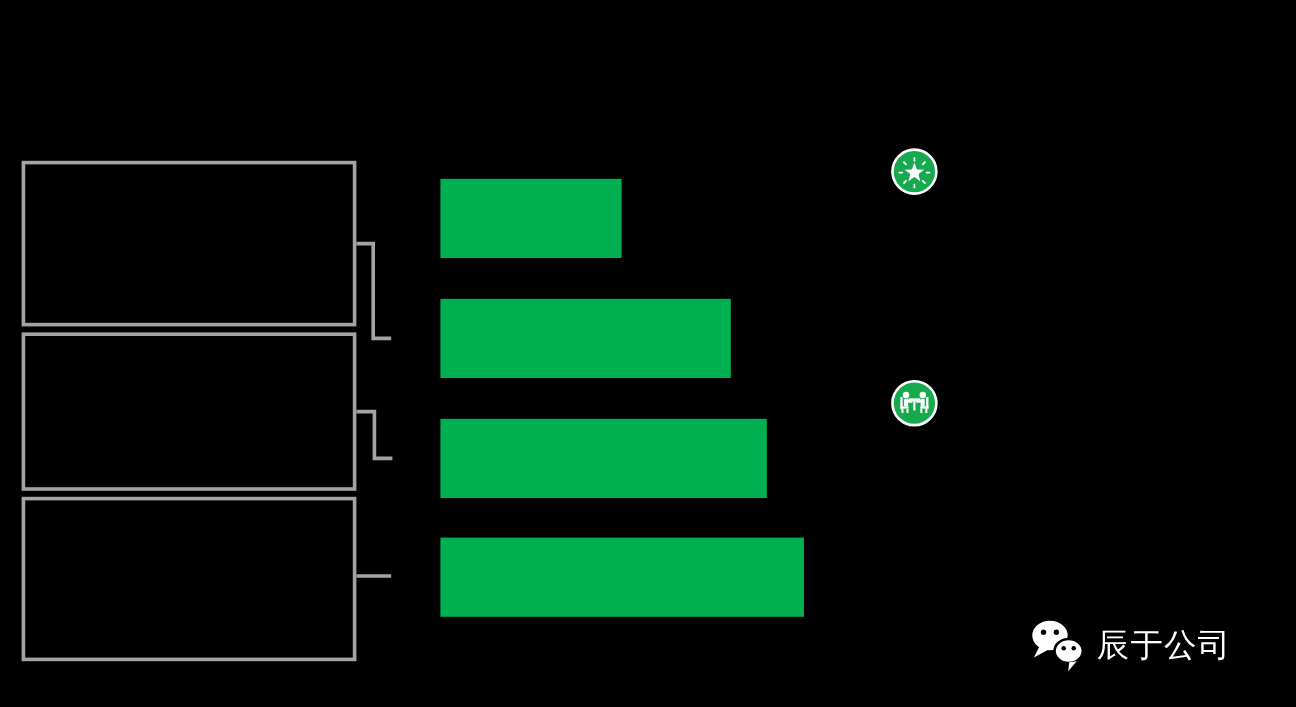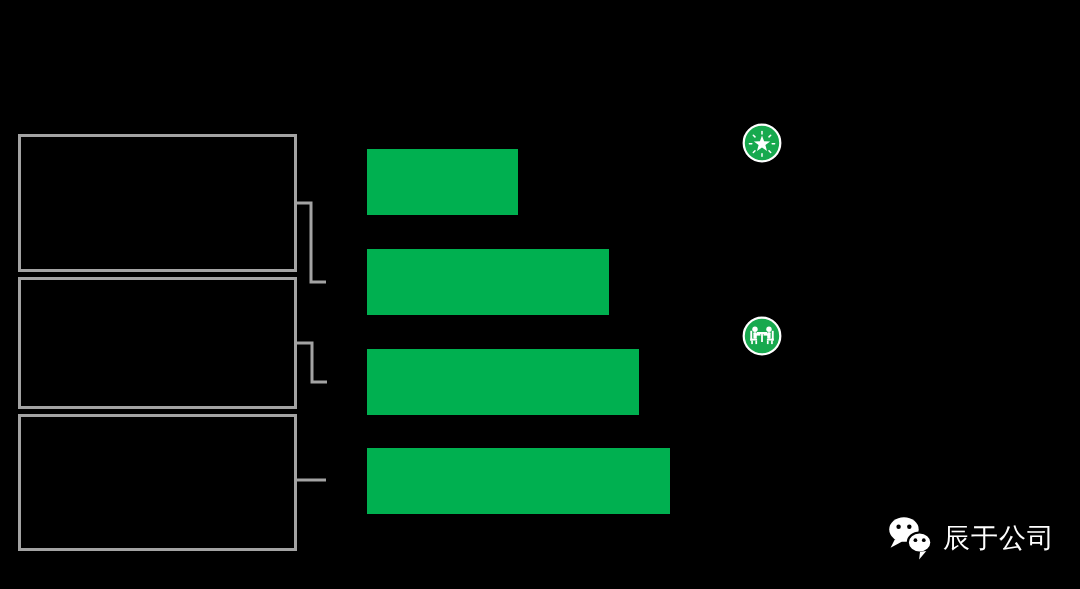--- a/index.html
+++ b/index.html
@@ -43,21 +43,21 @@
   }
   .badge-icon {
     position: absolute;
     width: 40px;
     height: 40px;
   }
   #icon-sparkle { left: 742px; top: 123px; }
   #icon-meeting { left: 742px; top: 316px; }
   .brand {
     position: absolute;
-    left: 887px;
+    left: 858px;
     top: 510px;
     height: 56px;
     display: flex;
     align-items: center;
   }
   .brand-logo { width: 50px; height: 52px; }
   .brand-text {
     margin-left: 6px;
     color: var(--brand-white);
     font-size: 27px;

